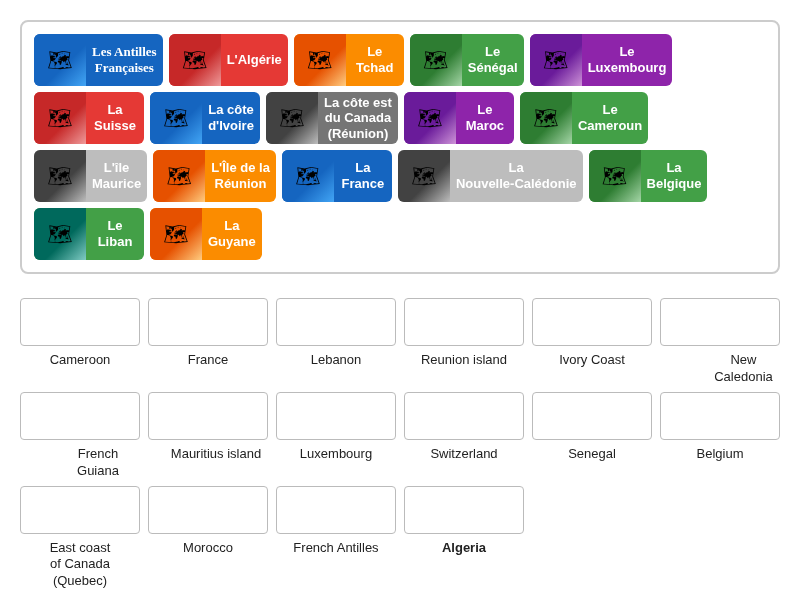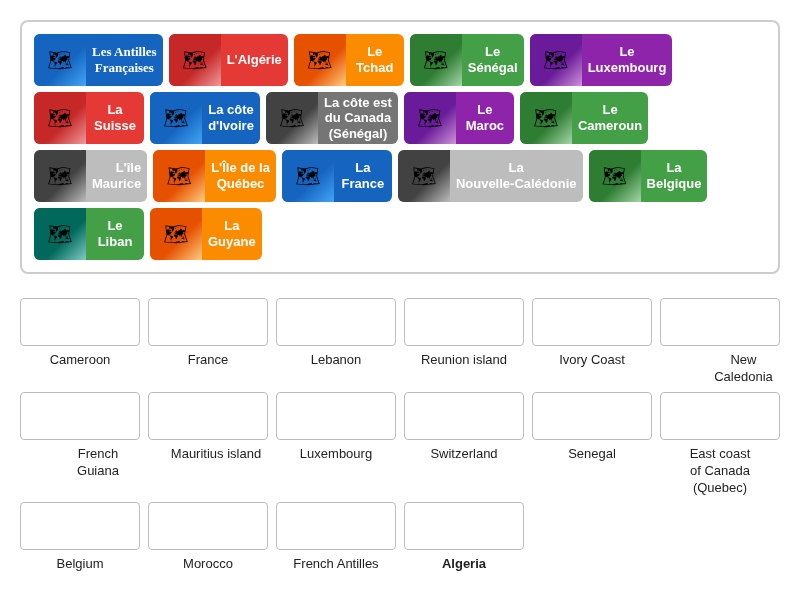--- a/index.html
+++ b/index.html
@@ -144,41 +144,41 @@
     </div>
     <div class="source-card card-cote-ivoire">
       <div class="map-thumb thumb-blue">🗺</div>
       <div class="card-label" style="white-space: pre-line;">La côte
 d'Ivoire</div>
     </div>
     <div class="source-card card-cote-est">
       <div class="map-thumb thumb-gray">🗺</div>
       <div class="card-label" style="white-space: pre-line;">La côte est
 du Canada
-(Sénégal)</div>
+(Réunion)</div>
     </div>
     <div class="source-card card-maroc">
       <div class="map-thumb thumb-purple">🗺</div>
       <div class="card-label" style="white-space: pre-line;">Le
 Maroc</div>
     </div>
     <div class="source-card card-cameroun">
       <div class="map-thumb thumb-green">🗺</div>
       <div class="card-label" style="white-space: pre-line;">Le
 Cameroun</div>
     </div>
     <div class="source-card card-ile-maurice">
       <div class="map-thumb thumb-gray">🗺</div>
-      <div class="card-label" style="white-space: pre-line; text-align: right;">L'île
+      <div class="card-label" style="white-space: pre-line;">L'île
 Maurice</div>
     </div>
     <div class="source-card card-ile-reunion">
       <div class="map-thumb thumb-orange">🗺</div>
       <div class="card-label" style="white-space: pre-line;">L'Île de la
-Québec</div>
+Réunion</div>
     </div>
     <div class="source-card card-france">
       <div class="map-thumb thumb-blue">🗺</div>
       <div class="card-label" style="white-space: pre-line;">La
 France</div>
     </div>
     <div class="source-card card-nouvelle-caledonie">
       <div class="map-thumb thumb-gray">🗺</div>
       <div class="card-label" style="white-space: pre-line;">La
 Nouvelle-Calédonie</div>
@@ -237,33 +237,33 @@
       <div class="drop-box"></div>
       <div class="drop-label" style="white-space: pre-line;">Luxembourg</div>
     </div>
     <div class="drop-item">
       <div class="drop-box"></div>
       <div class="drop-label" style="white-space: pre-line;">Switzerland</div>
     </div>
     <div class="drop-item">
       <div class="drop-box"></div>
       <div class="drop-label" style="white-space: pre-line;">Senegal</div>
+    </div>
+    <div class="drop-item">
+      <div class="drop-box"></div>
+      <div class="drop-label" style="white-space: pre-line;">Belgium</div>
     </div>
     <div class="drop-item">
       <div class="drop-box"></div>
       <div class="drop-label" style="white-space: pre-line;">East coast
 of Canada
 (Quebec)</div>
     </div>
     <div class="drop-item">
       <div class="drop-box"></div>
-      <div class="drop-label" style="white-space: pre-line;">Belgium</div>
-    </div>
-    <div class="drop-item">
-      <div class="drop-box"></div>
       <div class="drop-label" style="white-space: pre-line;">Morocco</div>
     </div>
     <div class="drop-item">
       <div class="drop-box"></div>
       <div class="drop-label" style="white-space: pre-line;">French Antilles</div>
     </div>
     <div class="drop-item">
       <div class="drop-box"></div>
       <div class="drop-label" style="white-space: pre-line; font-weight: bold;">Algeria</div>
     </div>

